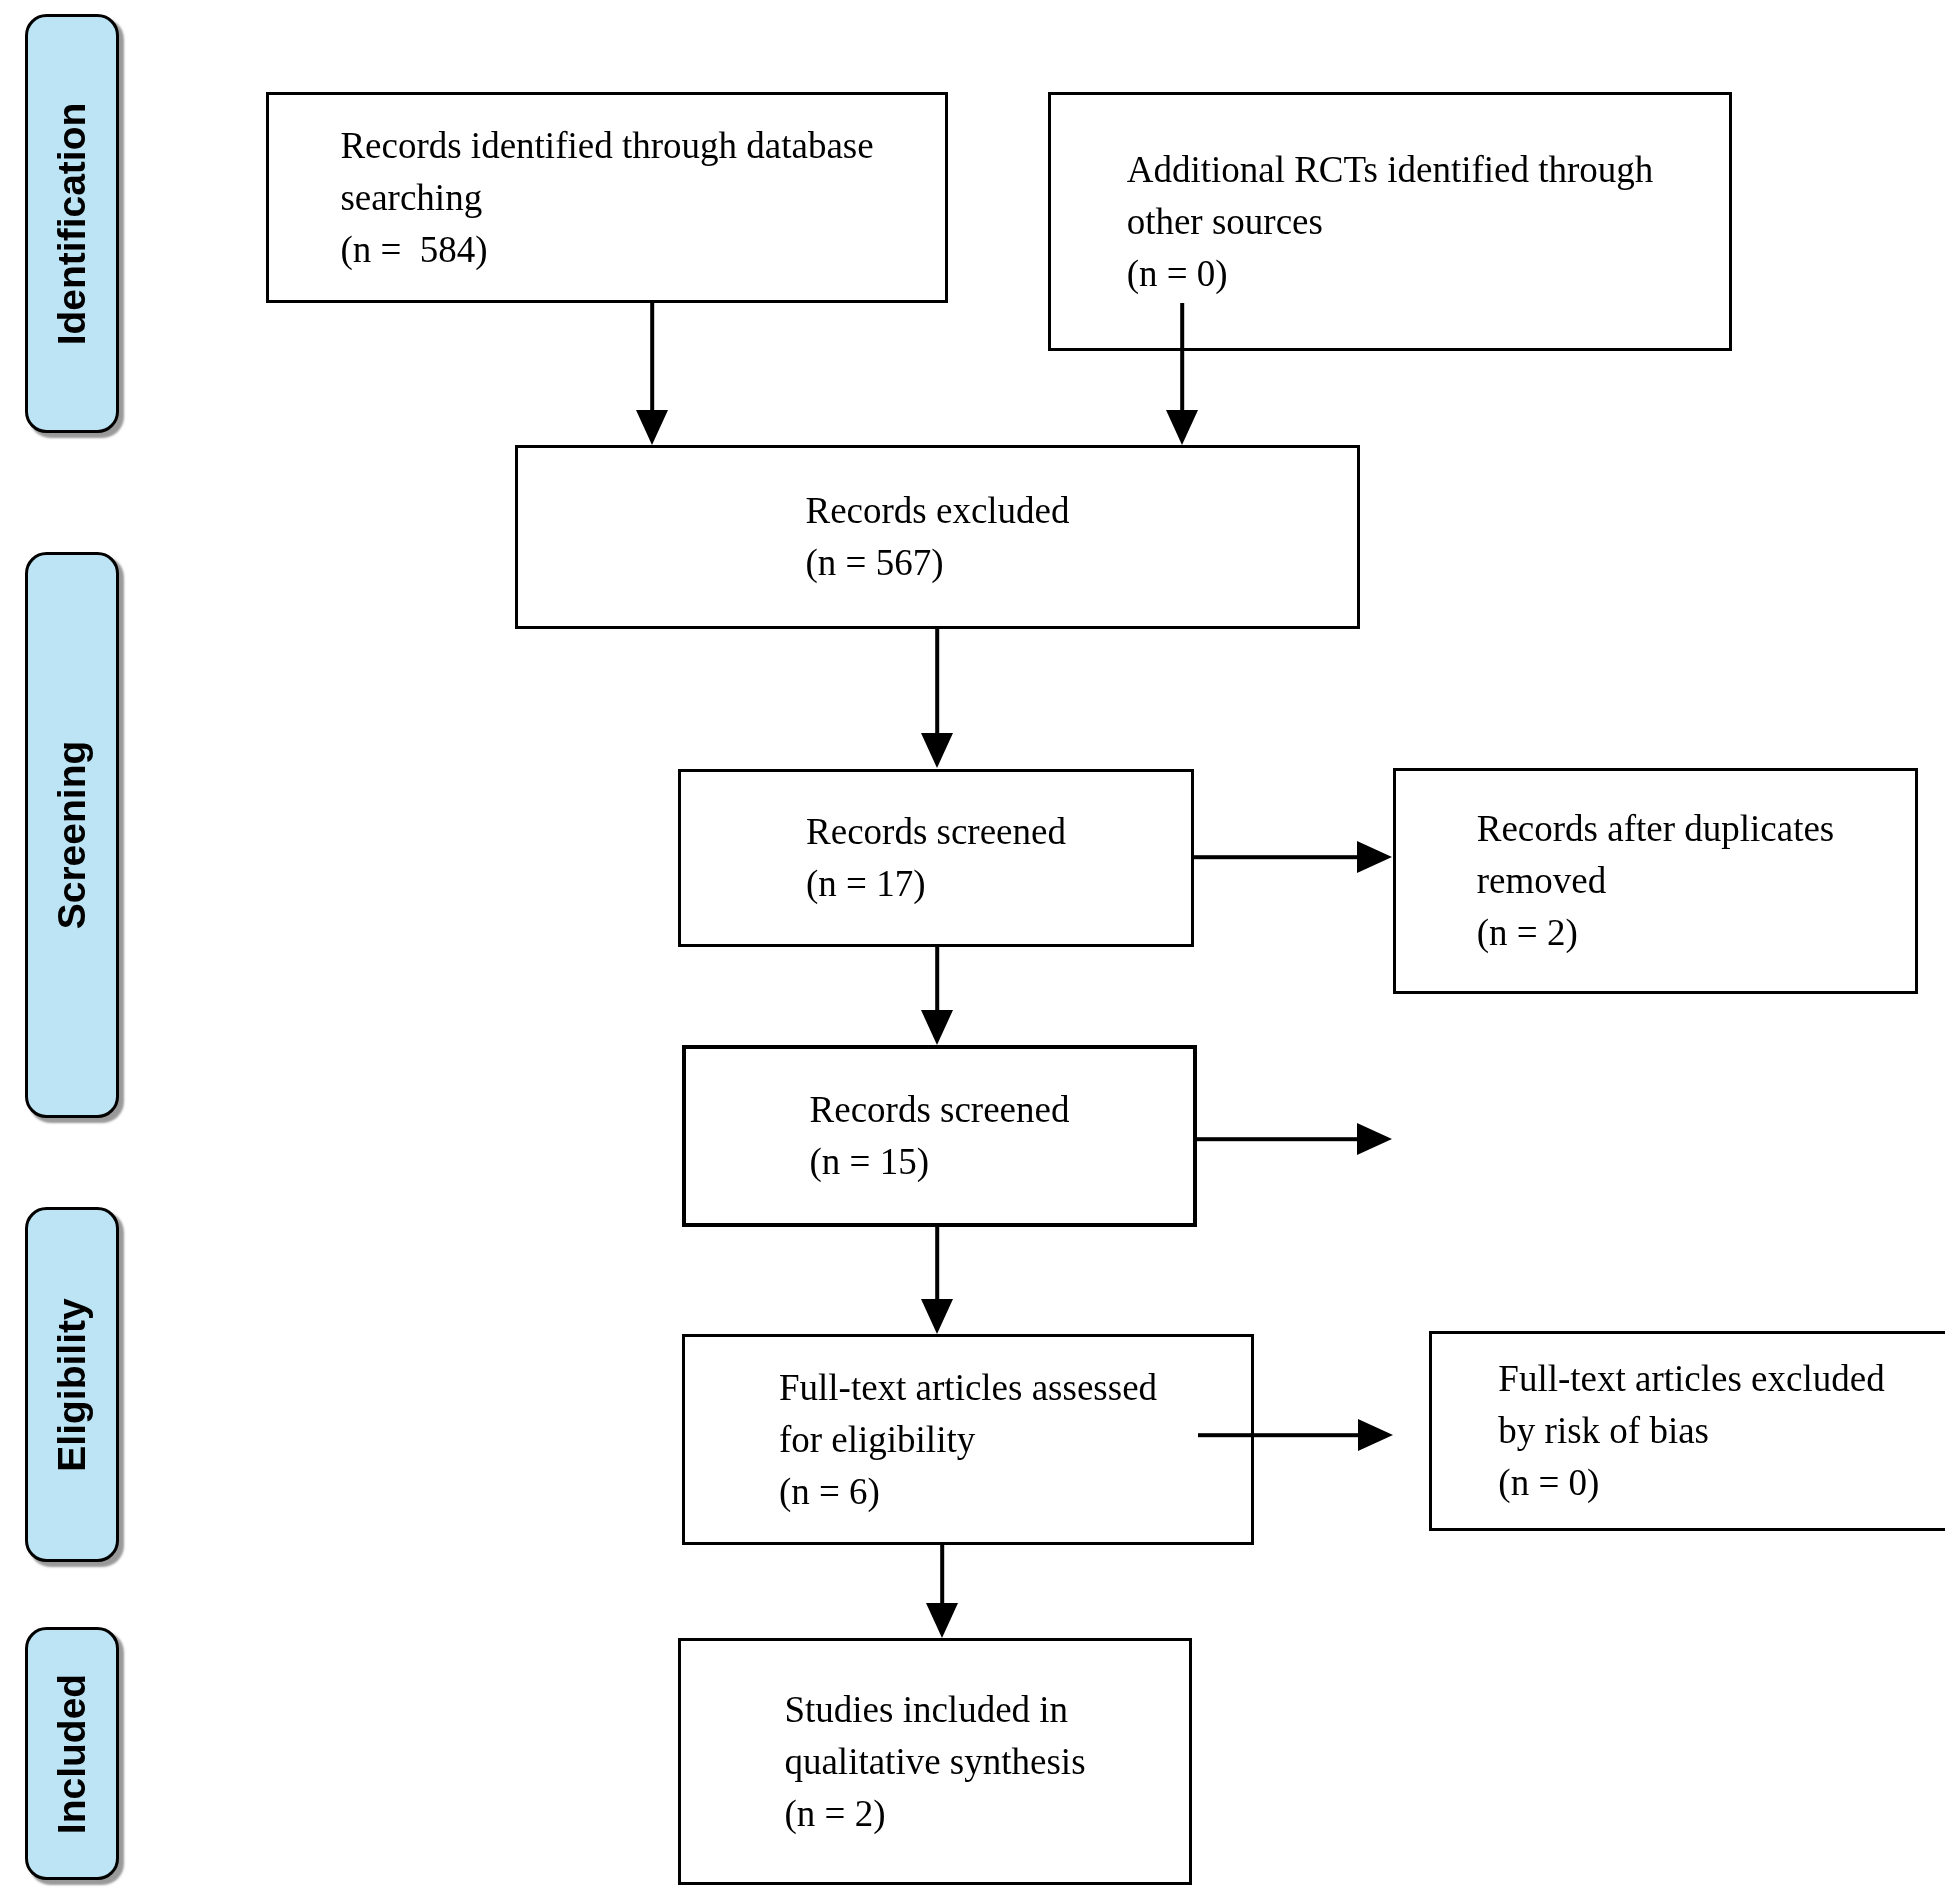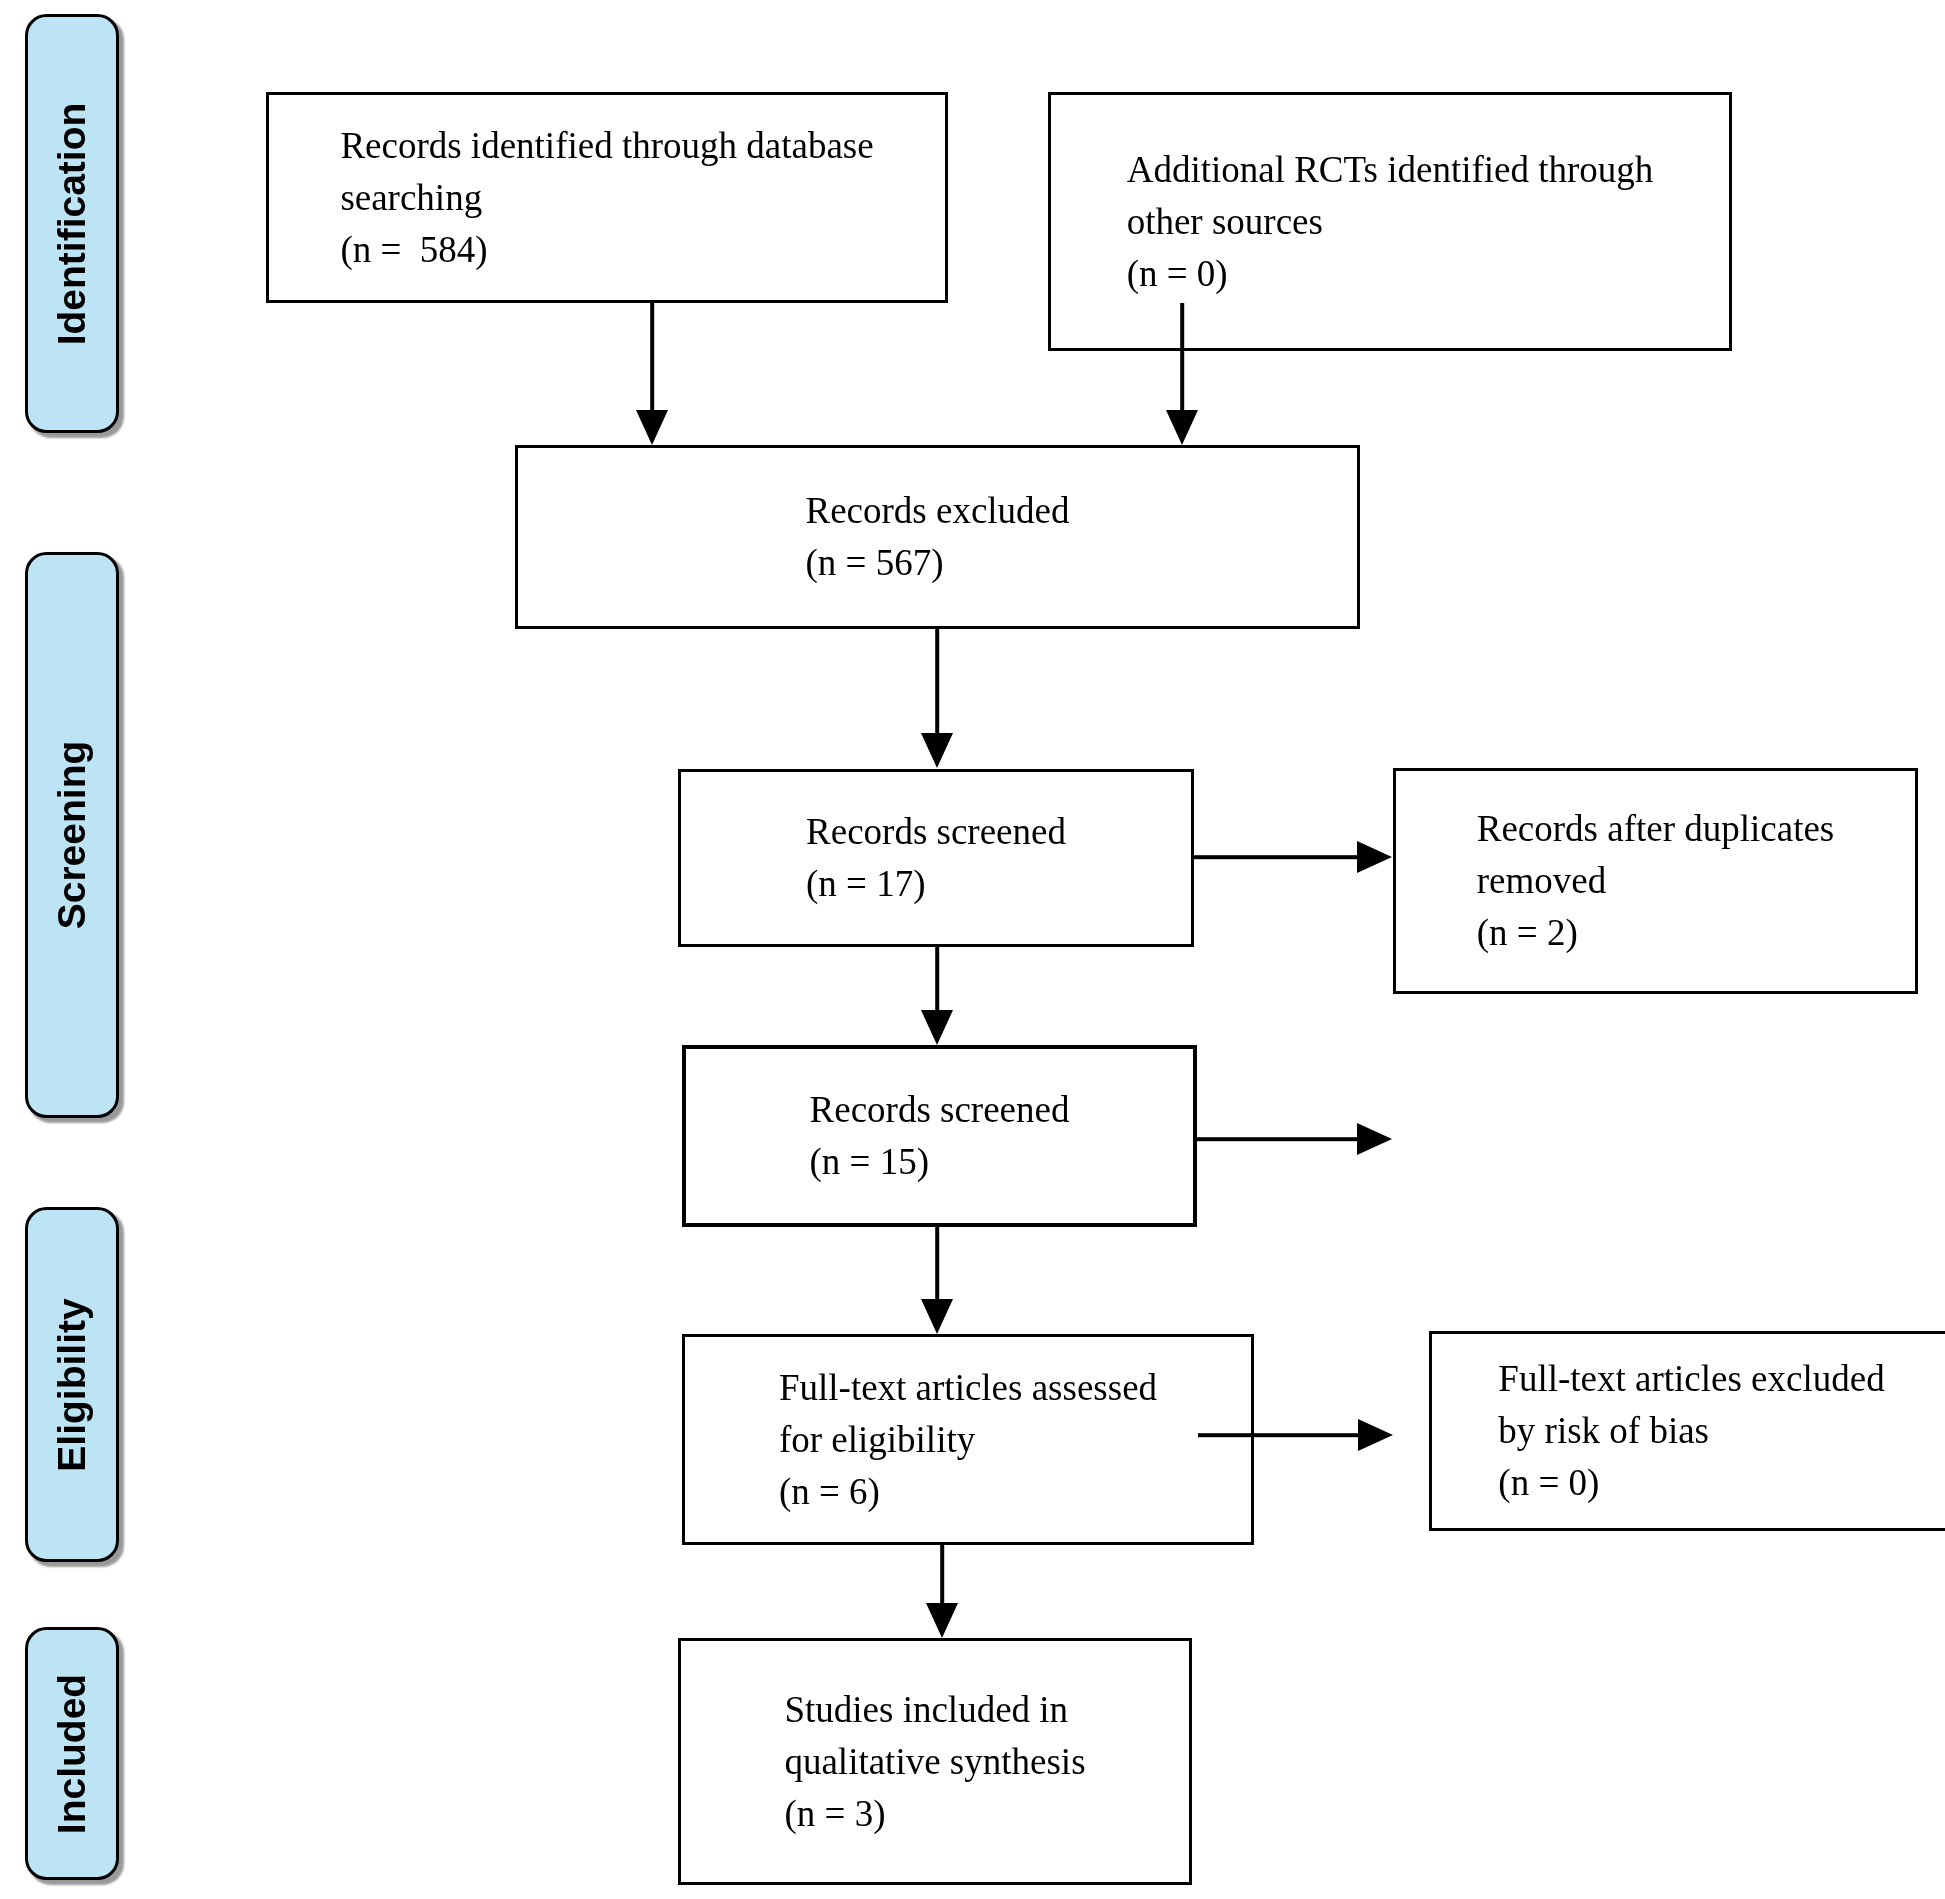--- a/index.html
+++ b/index.html
@@ -123,21 +123,21 @@
   </div>
   <div class="fbox" style="left:1393px;top:1331px;width:525px;height:200px;margin-left:36px;">
     <div class="fbox-text">Full-text articles excluded
 by risk of bias
 (n = 0)</div>
   </div>
 
   <div class="fbox" style="left:678px;top:1638px;width:514px;height:247px;">
     <div class="fbox-text">Studies included in
 qualitative synthesis
-(n = 3)</div>
+(n = 2)</div>
   </div>
 
   <div class="arrow-v" style="left:636px;top:303px;height:142px;">
     <div class="shaft"></div>
     <div class="head"></div>
   </div>
   <div class="arrow-v" style="left:1166px;top:303px;height:142px;">
     <div class="shaft"></div>
     <div class="head"></div>
   </div>

